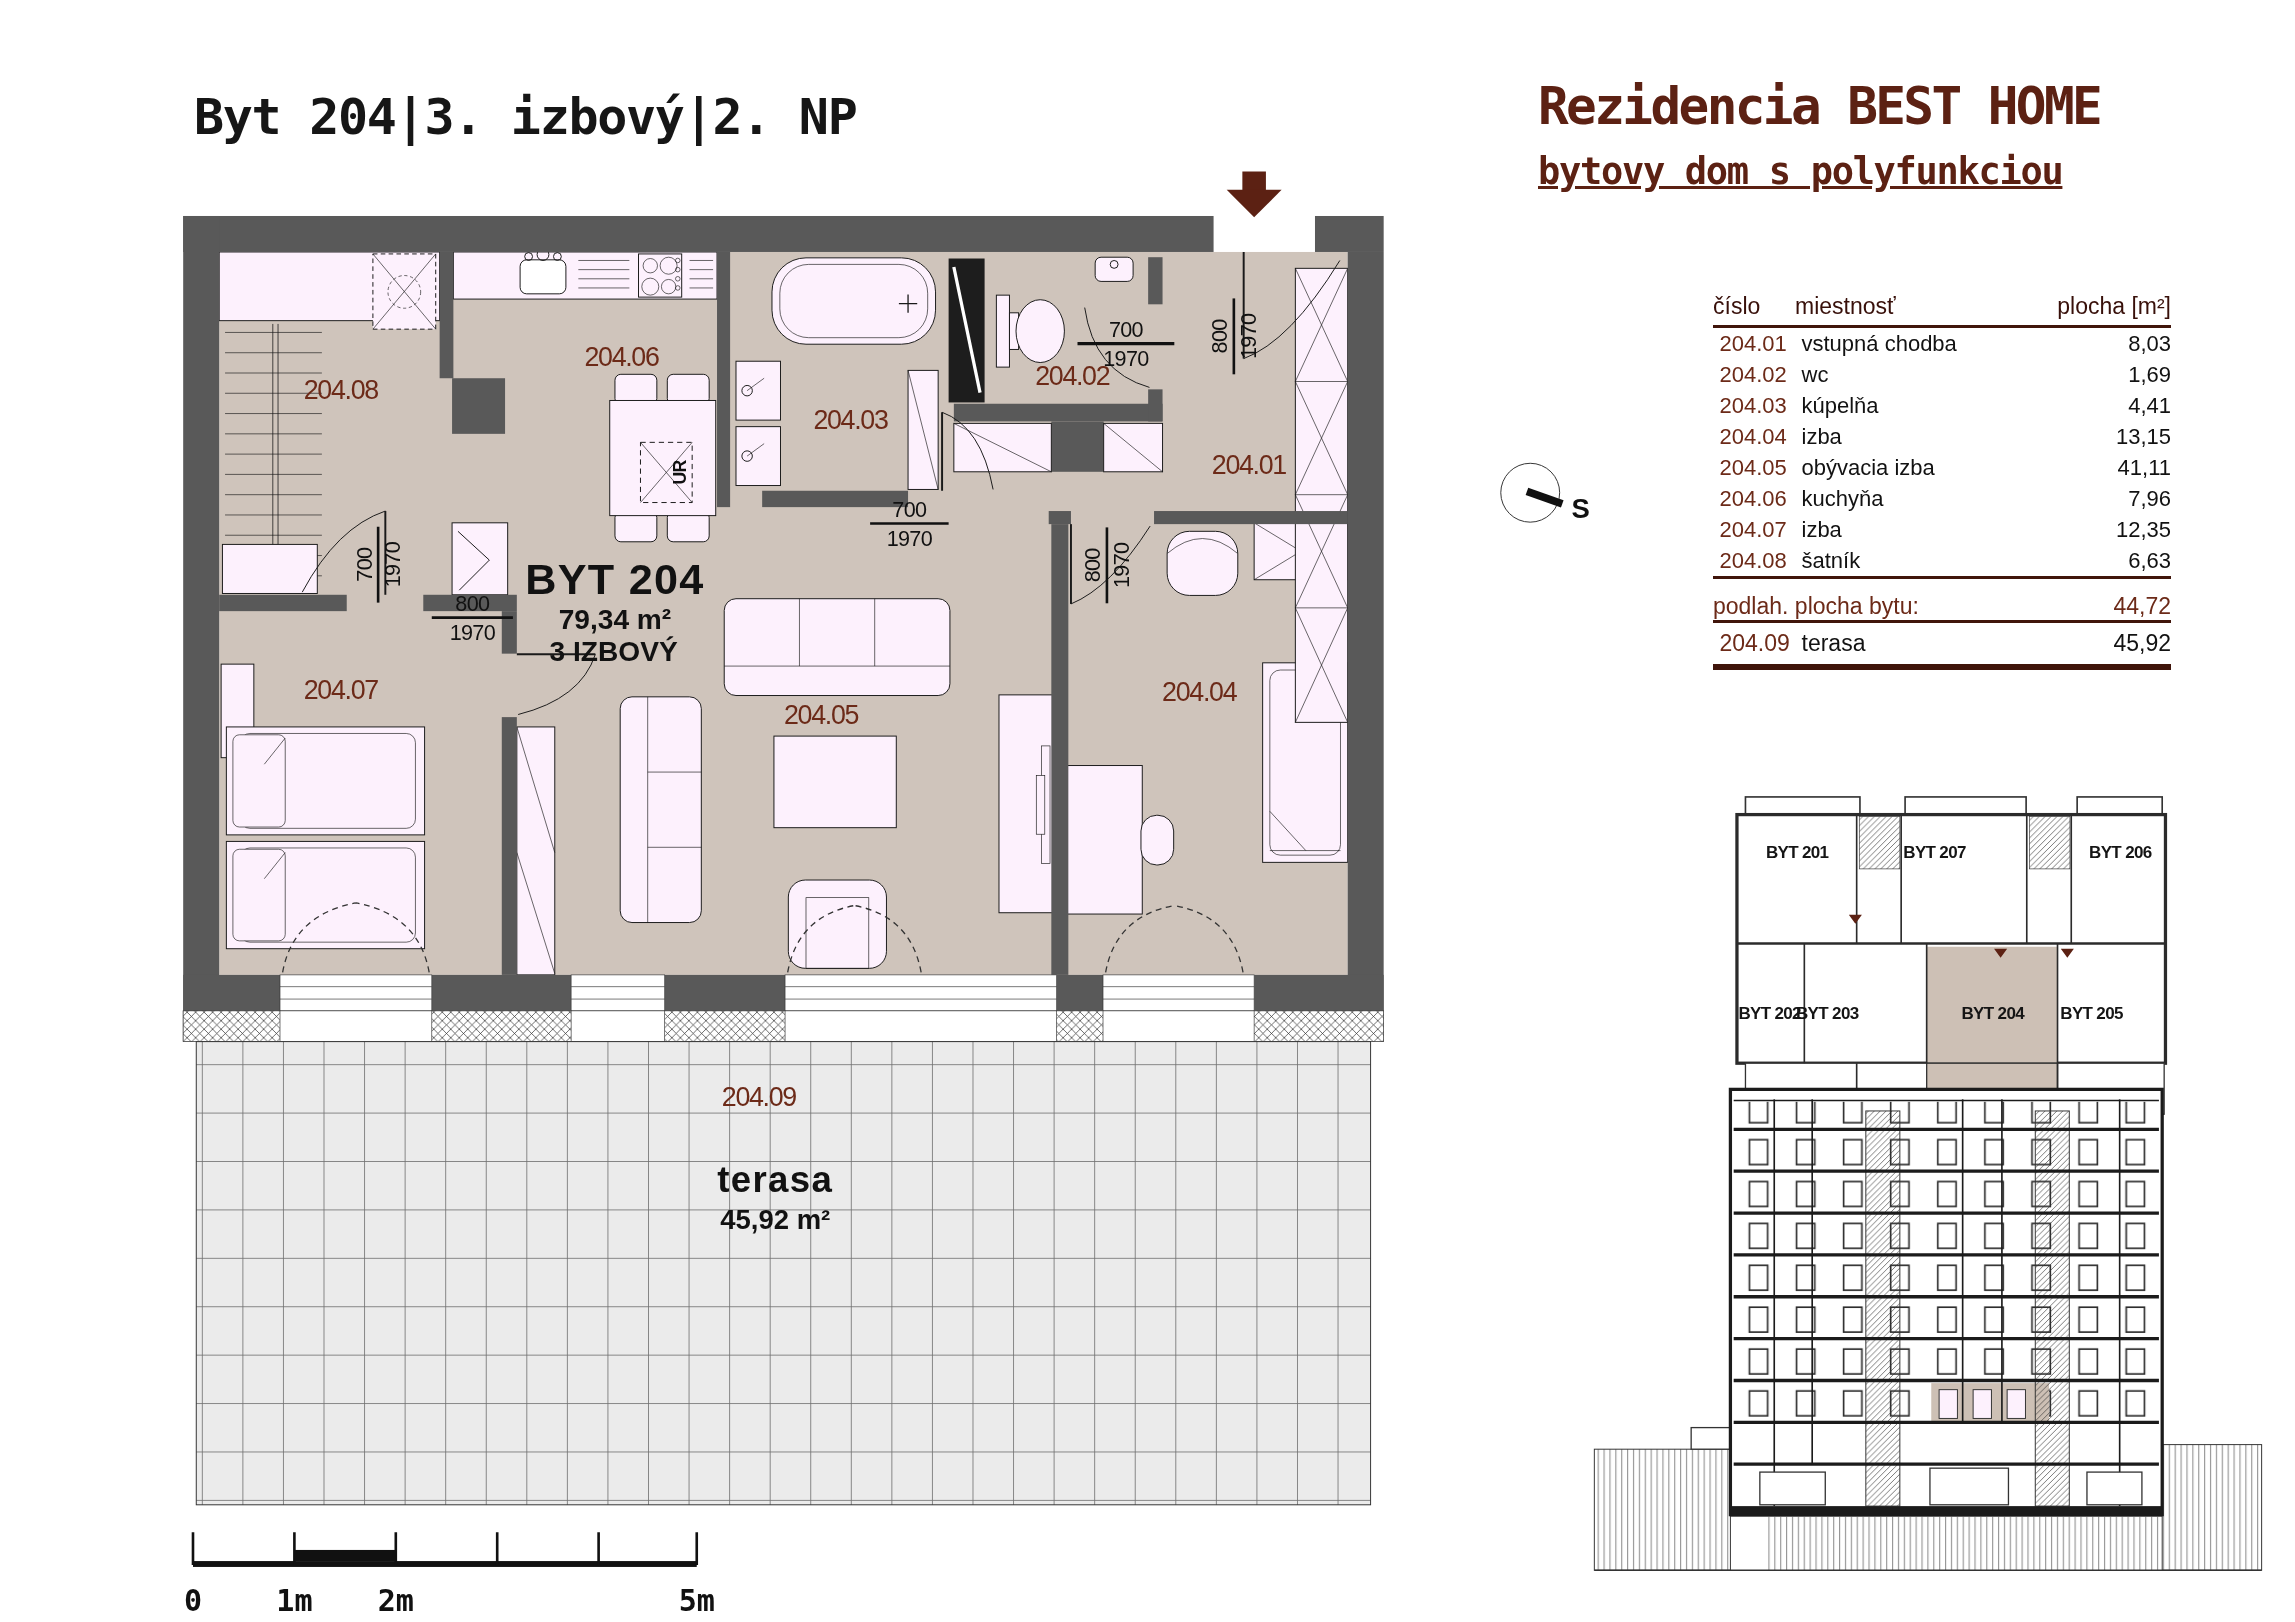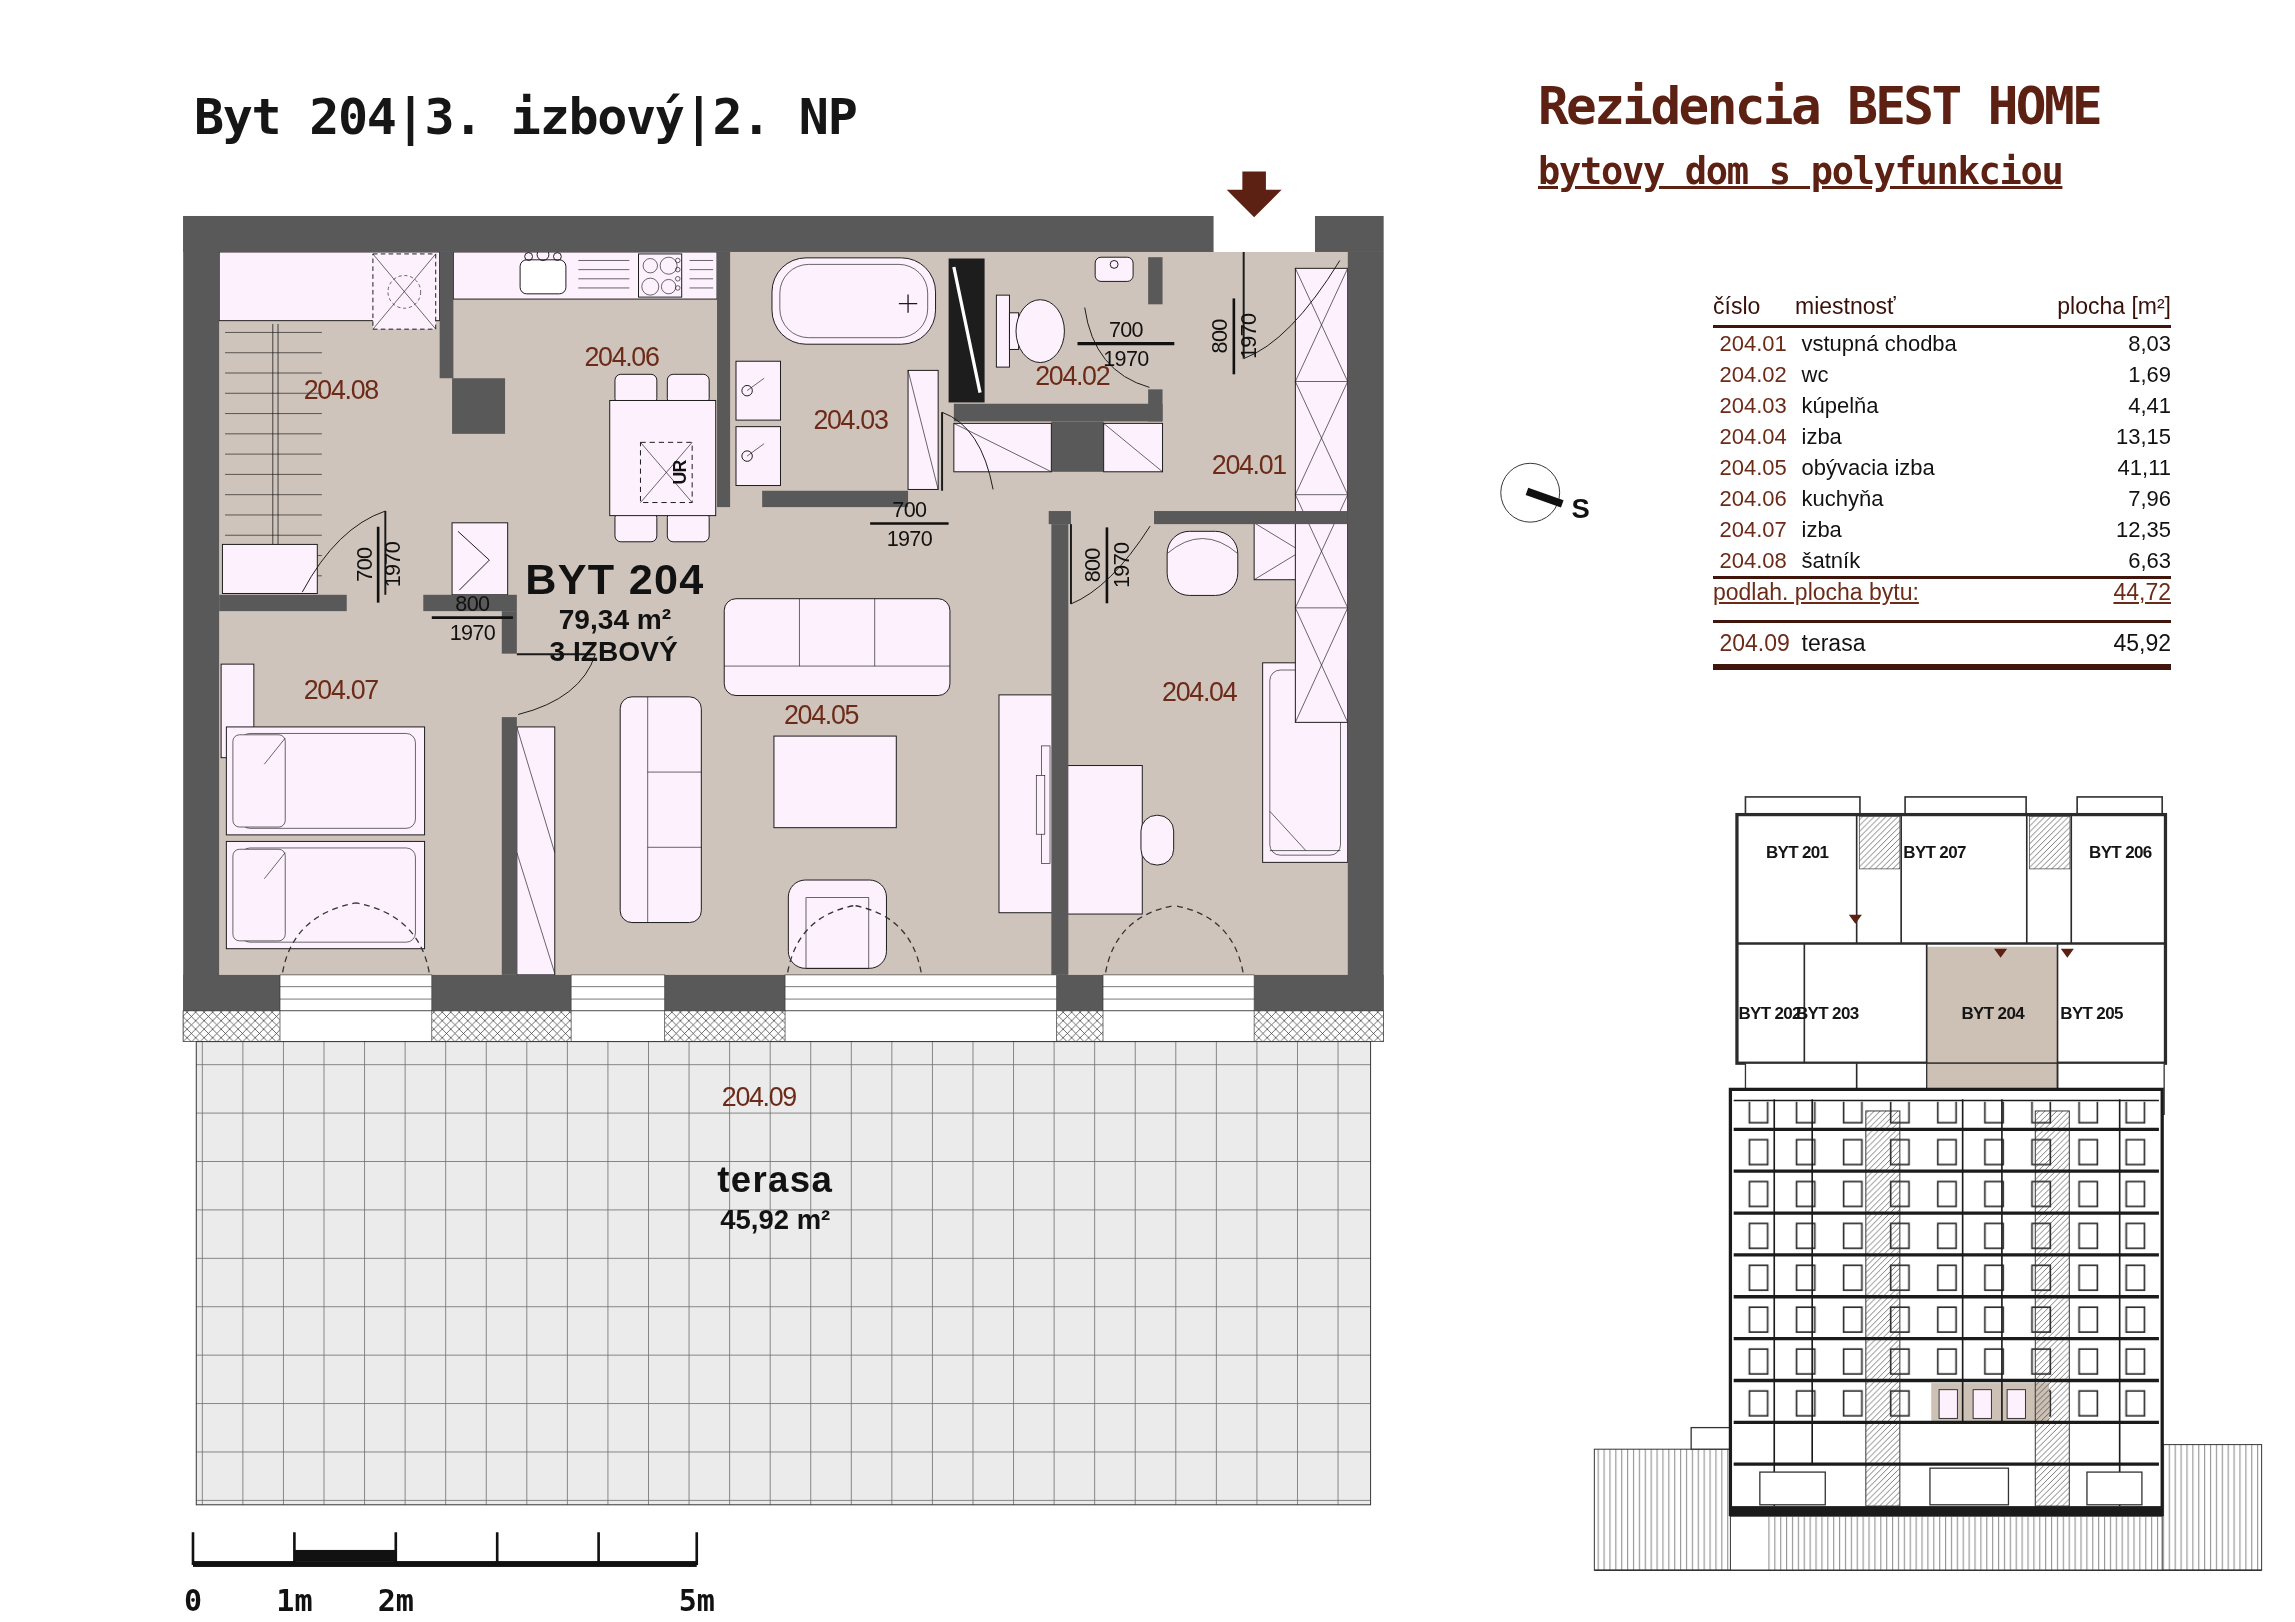--- a/index.html
+++ b/index.html
@@ -9,21 +9,21 @@
   #proj{left:1538px;top:77px;width:667px;text-align:left;color:#5c2113;}
   #proj .t1{font:bold 51px "DejaVu Sans Mono",monospace;letter-spacing:-2.6px;}
   #proj .t2{font:bold 37px "DejaVu Sans Mono",monospace;letter-spacing:-1.3px;margin-top:14px;text-decoration:underline;}
   #areas{left:1713px;top:276px;width:458px;color:#121212;margin-top:12px;}
   .thead{display:flex;align-items:center;height:37px;font-size:23px;color:#38100a;}
   .thead .c1{width:82px;}
   .trow{display:flex;align-items:center;height:31px;font-size:22px;}
   .trow .c1{width:82px;padding-left:6.5px;color:#6c2a18;}
   .trow .c2{flex:1;}
   .c3{margin-left:auto;text-align:right;}
-  .srow{display:flex;align-items:flex-start;height:41px;font-size:23px;color:#6c2a18;text-decoration:underline;}
+  .srow{display:flex;align-items:flex-end;height:41px;font-size:23px;color:#6c2a18;}
   .rule{border-top:3.3px solid #40150b;}
   .rule2{border-top:3.9px solid #40150b;}
   svg text{font-family:"Liberation Sans",sans-serif;}
   .rl{font-size:41px;fill:#6c2a18;text-anchor:middle;letter-spacing:-2px;}
   .bt{font-weight:bold;fill:#121212;text-anchor:middle;}
   .dm{font-size:33px;fill:#111;text-anchor:middle;letter-spacing:-1px;}
   .kp{font-size:26px;font-weight:bold;fill:#151515;text-anchor:middle;letter-spacing:-1px;}
   .sc{font:bold 46px "DejaVu Sans Mono",monospace;fill:#111;text-anchor:middle;}
   .wall{fill:#595959;}
   .pink{fill:#fdf1fd;stroke:#1a1a1a;stroke-width:1.5;}

